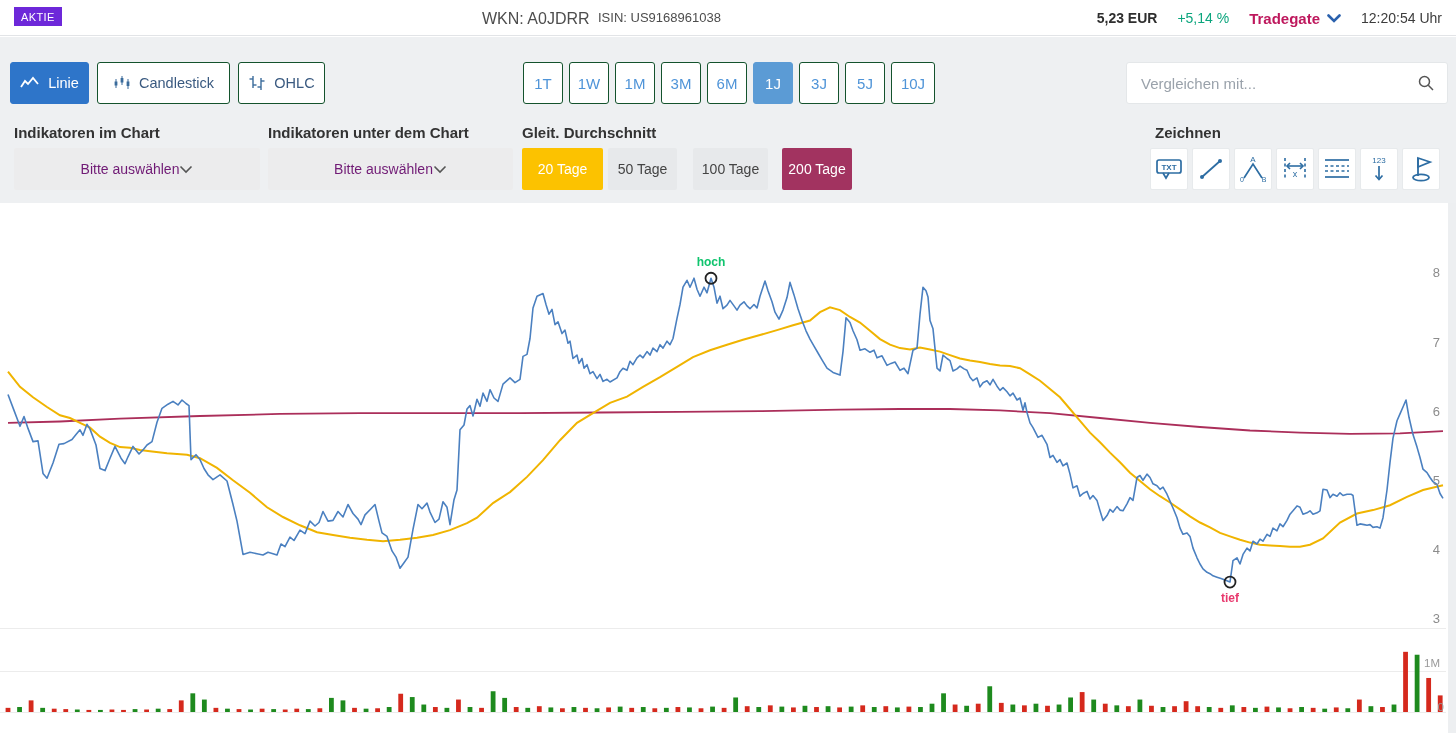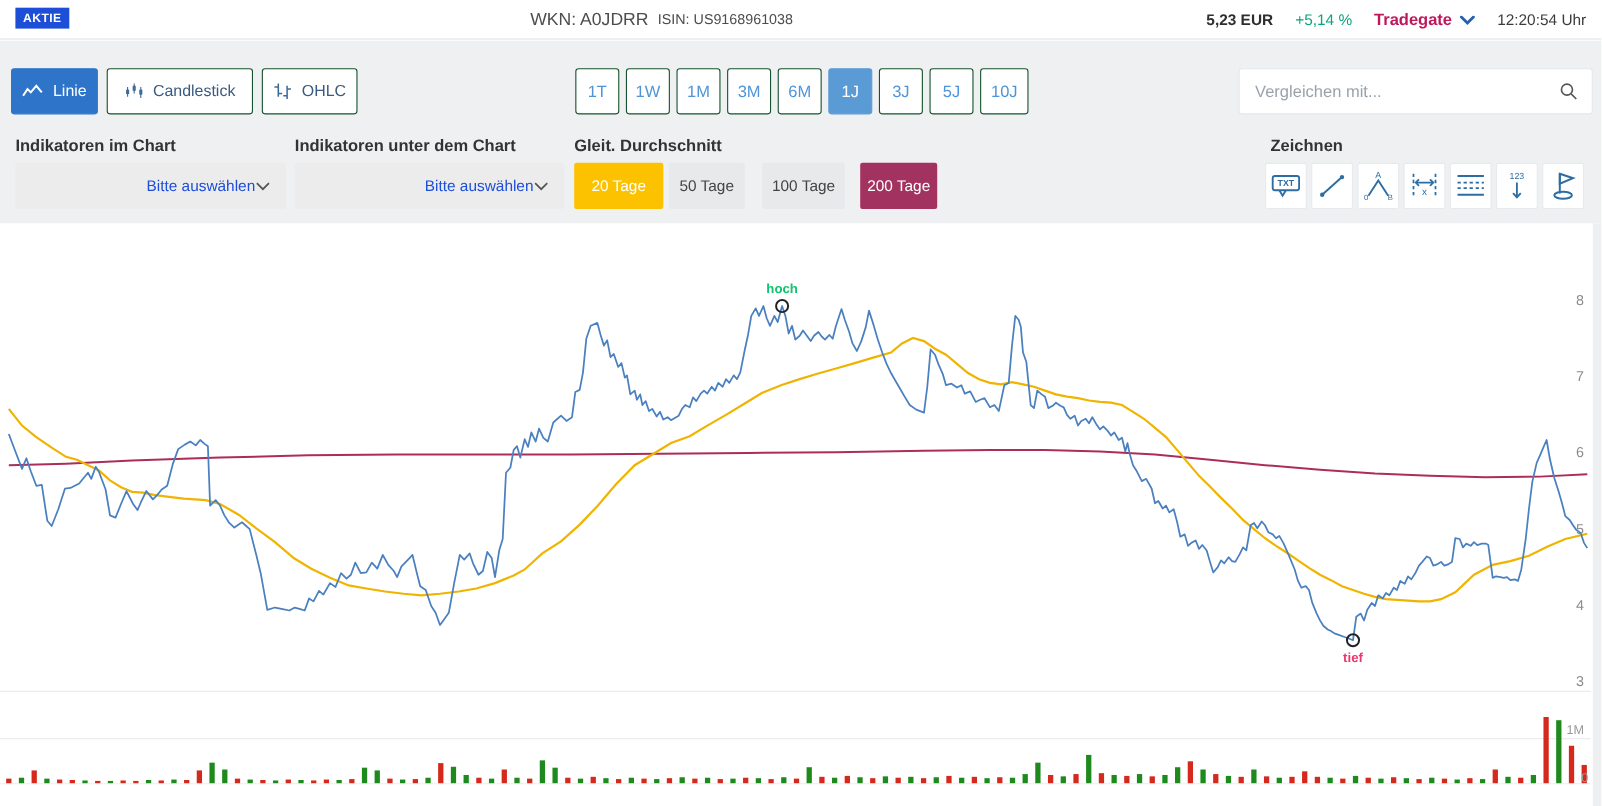--- a/index.html
+++ b/index.html
@@ -1,22 +1,22 @@
 <!DOCTYPE html>
 <html><head>
 <meta charset="utf-8">
 <style>
   html,body{margin:0;padding:0;width:1456px;height:733px;overflow:hidden;
     font-family:"Liberation Sans", sans-serif;background:#ffffff;position:relative;}
   *{box-sizing:border-box;}
   
   .header{position:absolute;left:0;top:0;width:1456px;height:36px;background:#fff;
     border-bottom:1px solid #e2e4e7;display:flex;align-items:center;}
-  .badge{position:absolute;left:14px;top:7px;background:#1d4ed8;color:#fff;font-size:11px;
-    font-weight:bold;padding:4px 7px 3px;letter-spacing:.4px;}
+  .badge{position:absolute;left:14px;top:7px;background:#6d28d9;color:#fff;font-size:11px;
+    font-weight:normal;padding:4px 7px 3px;letter-spacing:.4px;}
   .title{position:absolute;left:68px;top:10px;font-size:13.5px;font-weight:bold;color:#333;letter-spacing:.2px;}
   .meta1{position:absolute;left:482px;top:10px;font-size:16px;color:#4d4d4d;}
   .meta2{position:absolute;left:598px;top:10px;font-size:13px;color:#4d4d4d;}
   .hright{position:absolute;right:14px;top:0;height:36px;display:flex;align-items:center;gap:20px;}
   .price{font-size:14px;font-weight:bold;color:#2e2e2e;}
   .chg{font-size:14px;font-weight:normal;color:#0ba57d;}
   .exch{display:flex;align-items:center;gap:7px;cursor:pointer;}
   .exch span{font-size:15px;font-weight:bold;color:#be185d;}
   .time{font-size:14px;color:#3c3c3c;}
   
@@ -27,21 +27,21 @@
   .ctype.sel{background:#2e75c9;border-color:#2e75c9;color:#fff;}
   .rng{top:62px;height:42px;font-size:15px;color:#4f94d8;}
   .rng.sel{background:#5b9bd5;border-color:#5b9bd5;color:#fff;}
   .search{position:absolute;left:1126px;top:62px;width:322px;height:42px;background:#fff;
     border:1px solid #e4e7e9;border-radius:3px;display:flex;align-items:center;padding:0 12px;}
   .search input{flex:1;border:none;outline:none;font-size:15px;color:#444;background:transparent;
     font-family:"Liberation Sans",sans-serif;}
   .search input::placeholder{color:#9aa2ab;}
   .h2{position:absolute;top:124px;font-size:15px;font-weight:bold;color:#333;}
   .dd{position:absolute;top:148px;height:42px;background:#ececed;border-radius:2px;display:flex;
-    align-items:center;justify-content:flex-end;padding:0 14px;font-size:14px;color:#1d4ed8;cursor:pointer;}
+    align-items:center;justify-content:center;padding:0 14px;font-size:14px;color:#701a75;cursor:pointer;}
   .mabtn{position:absolute;top:148px;height:42px;border-radius:2px;display:flex;align-items:center;
     justify-content:center;font-size:14px;color:#444;background:#e7e9eb;cursor:pointer;}
   .mabtn.y{background:#fcc200;color:#fff;}
   .mabtn.r{background:#a23360;color:#fff;}
   .tool{position:absolute;top:148px;width:38px;height:42px;background:#fff;border:1px solid #e7eaec;
     border-radius:2px;display:flex;align-items:center;justify-content:center;cursor:pointer;}
   
   #chart-svg{position:absolute;left:0;top:0;}
   .scrolltrack{position:absolute;right:0;top:203px;width:8px;height:530px;background:#edeff1;}
 </style>

